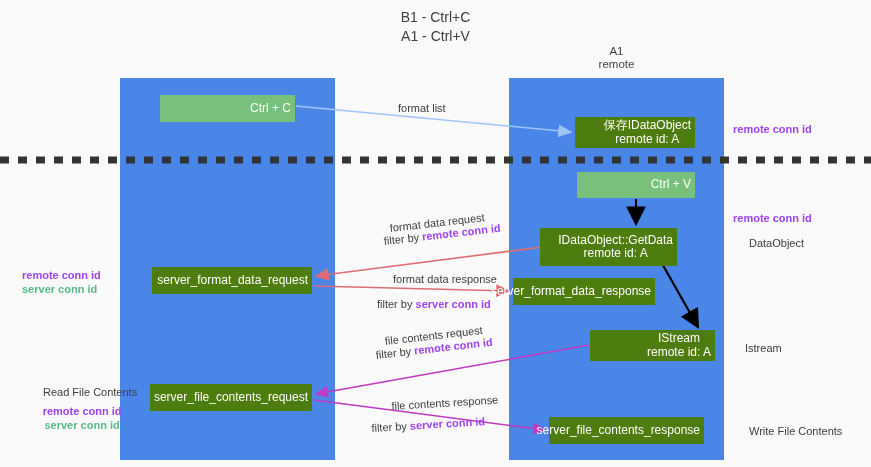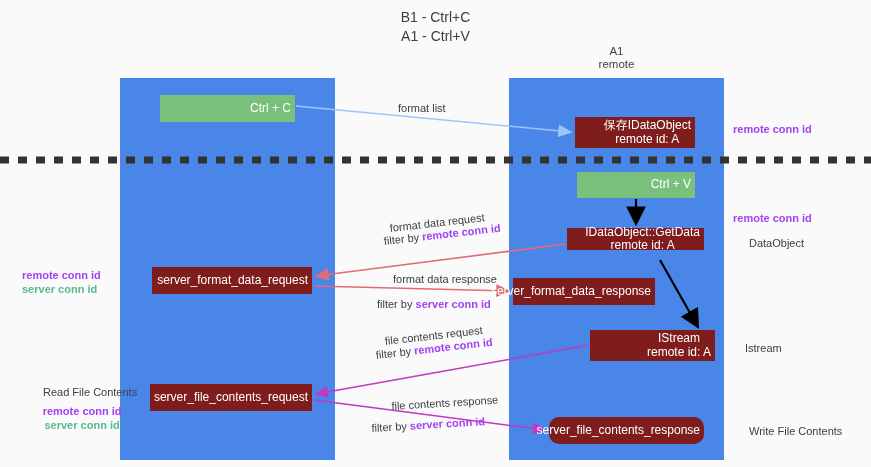--- a/index.html
+++ b/index.html
@@ -26,31 +26,31 @@
 
   
   #title{position:absolute;left:0;top:8px;width:871px;text-align:center;
          font-size:14px;line-height:19px;color:#3c4043;}
 
   
   .node{position:absolute;box-sizing:border-box;display:flex;align-items:center;
         justify-content:flex-end;text-align:center;color:#ffffff;
         font-size:12px;line-height:13.5px;padding:2px 4px;}
   .node.green{background:#78c07c;}
-  .node.orange{background:#7f1d1d;}
+  .node.orange{background:#4d7c0f;}
 
   #n-ctrlc{left:160px;top:95px;width:135px;height:27px;}
   #n-save-ido{left:575px;top:117px;width:120px;height:31px;}
   #n-ctrlv{left:577px;top:172px;width:118px;height:26px;}
-  #n-getdata{left:567px;top:228px;width:137px;height:22px;}
+  #n-getdata{left:540px;top:228px;width:137px;height:38px;}
   #n-fmt-req{left:152px;top:267px;width:160px;height:27px;}
   #n-fmt-resp{left:513px;top:278px;width:142px;height:27px;}
   #n-istream{left:590px;top:330px;width:125px;height:31px;}
   #n-file-req{left:150px;top:384px;width:162px;height:27px;}
-  #n-file-resp{left:549px;top:417px;width:155px;height:27px;border-radius:10px;}
+  #n-file-resp{left:549px;top:417px;width:155px;height:27px;}
 
   
   .anno{position:absolute;font-size:11px;line-height:14px;}
   .anno .remote{color:#a142f4;font-weight:bold;}
   .anno .server{color:#57bb8a;font-weight:bold;}
   .anno .plain{color:#3c4043;margin-left:16px;}
 
   #a-remote1{left:733px;top:122px;}
   #a-remote2{left:733px;top:211px;}
   #a-dataobject{left:733px;top:236px;}

